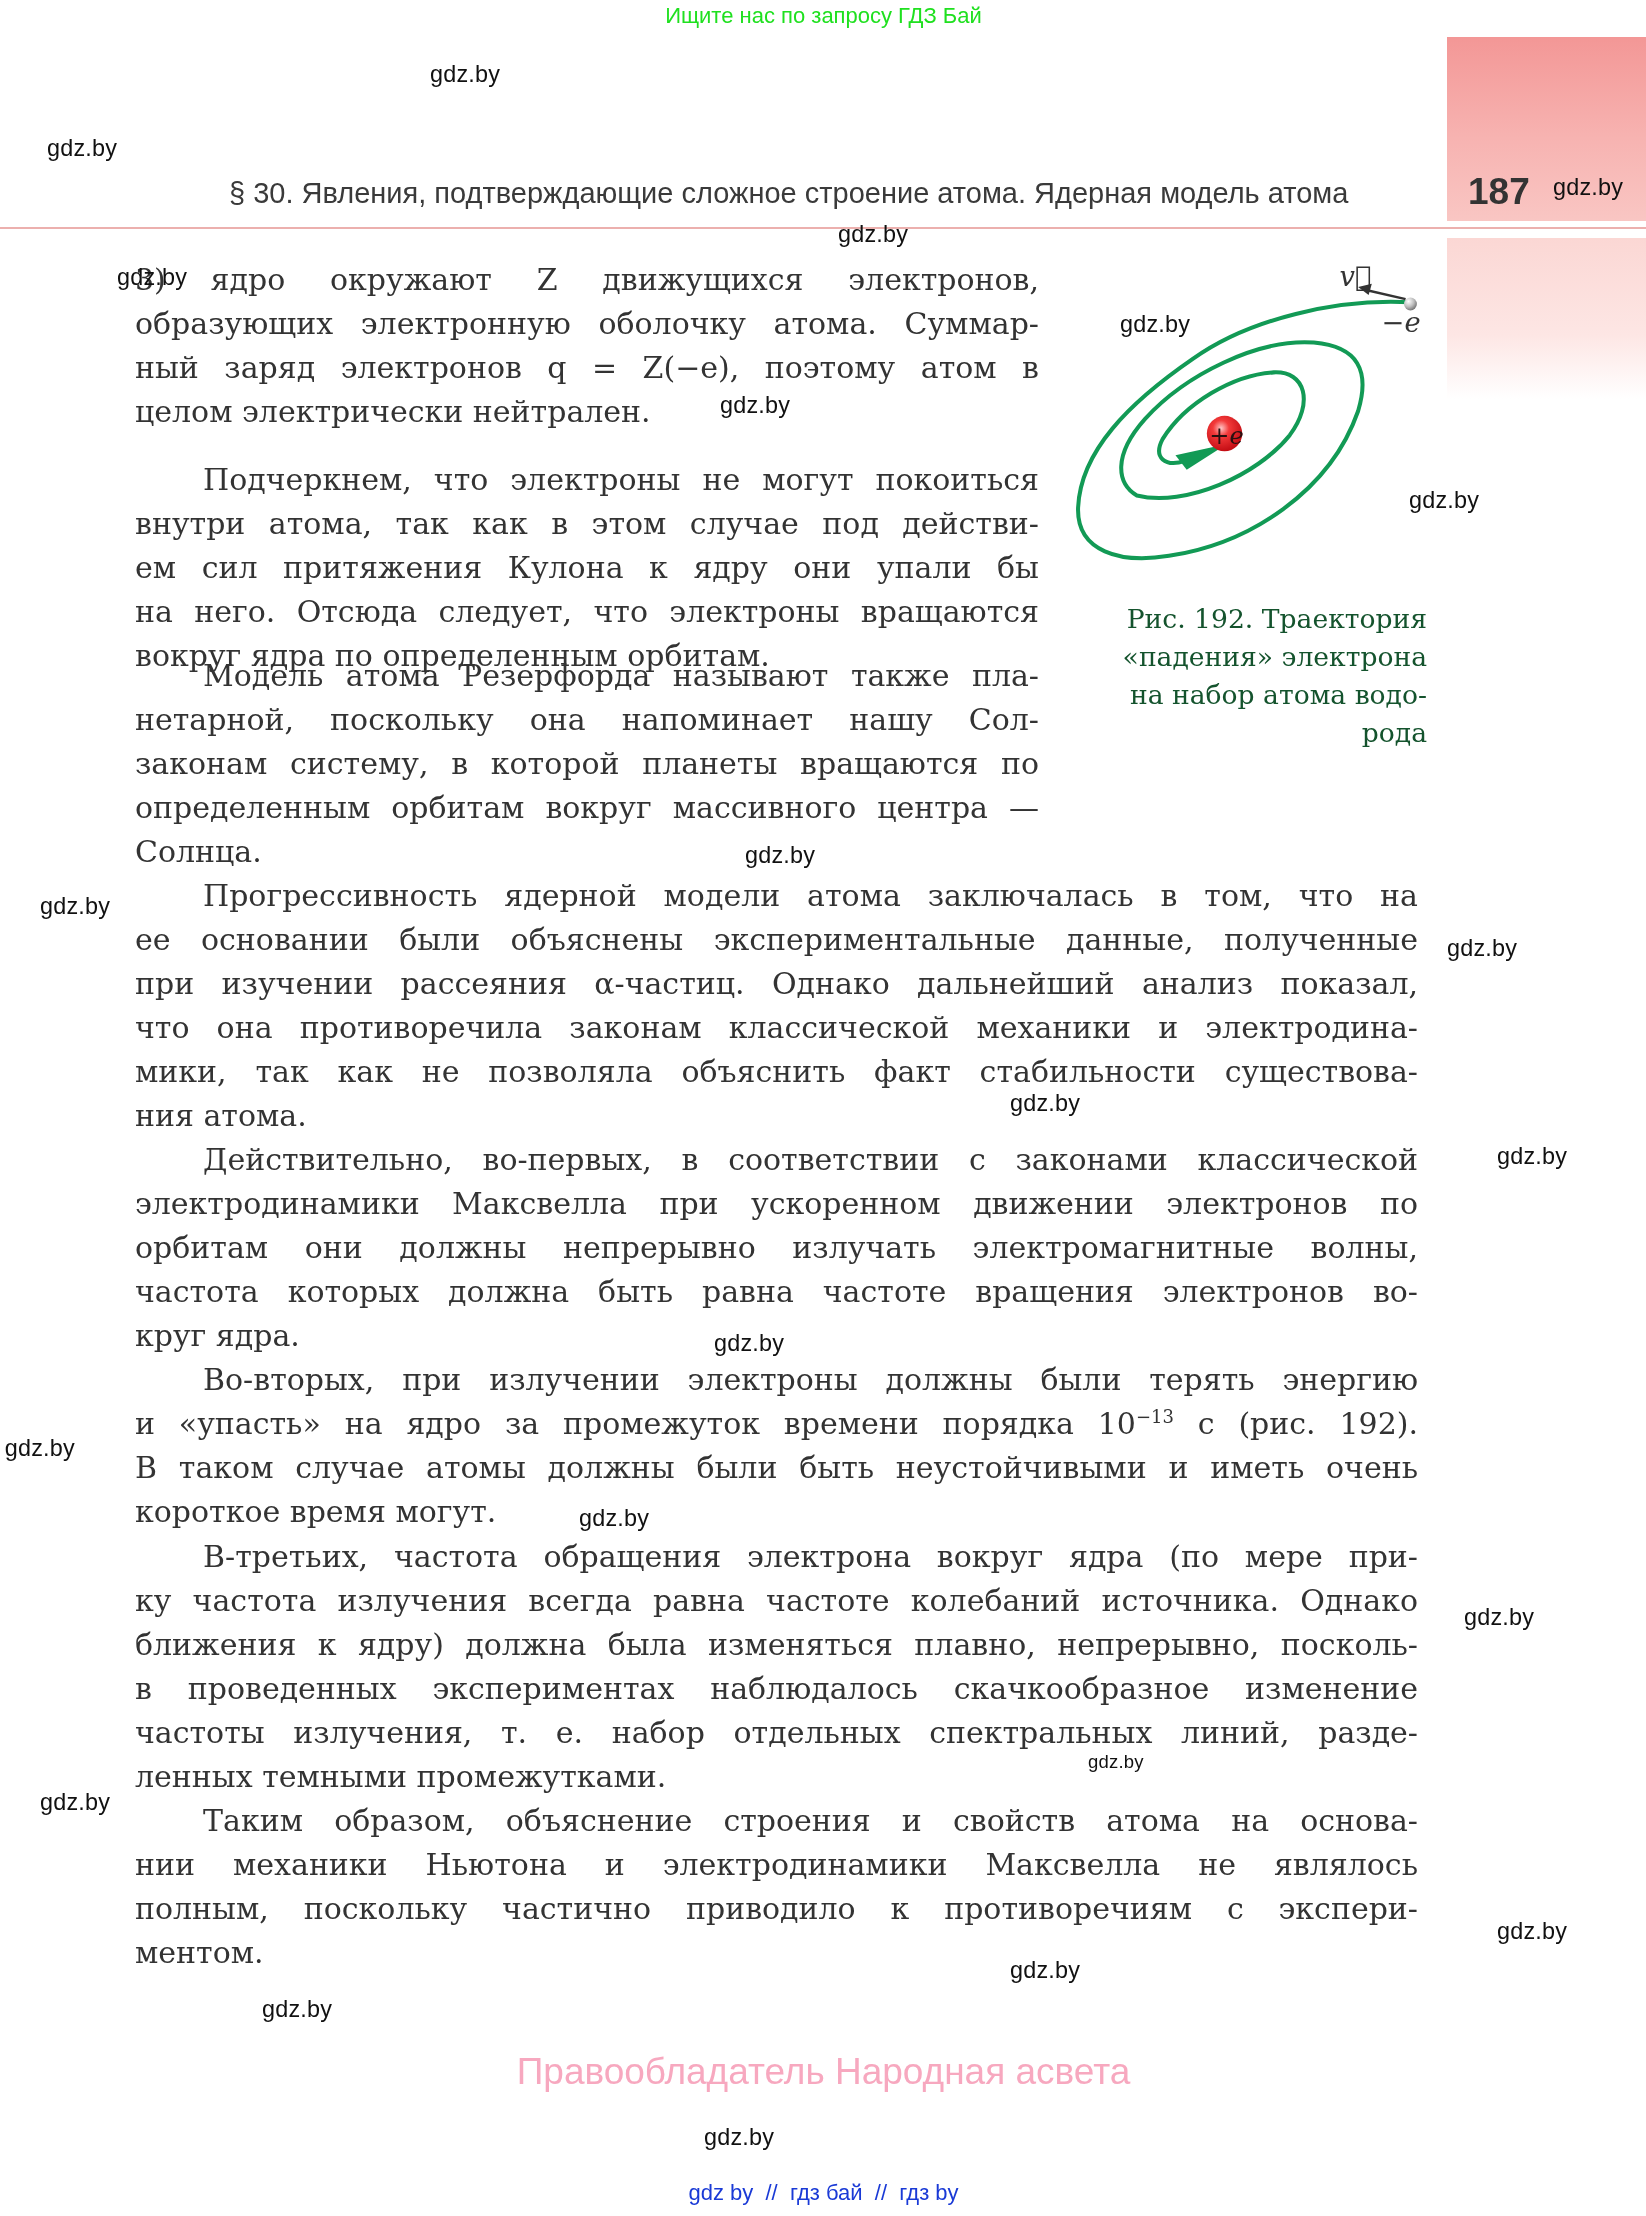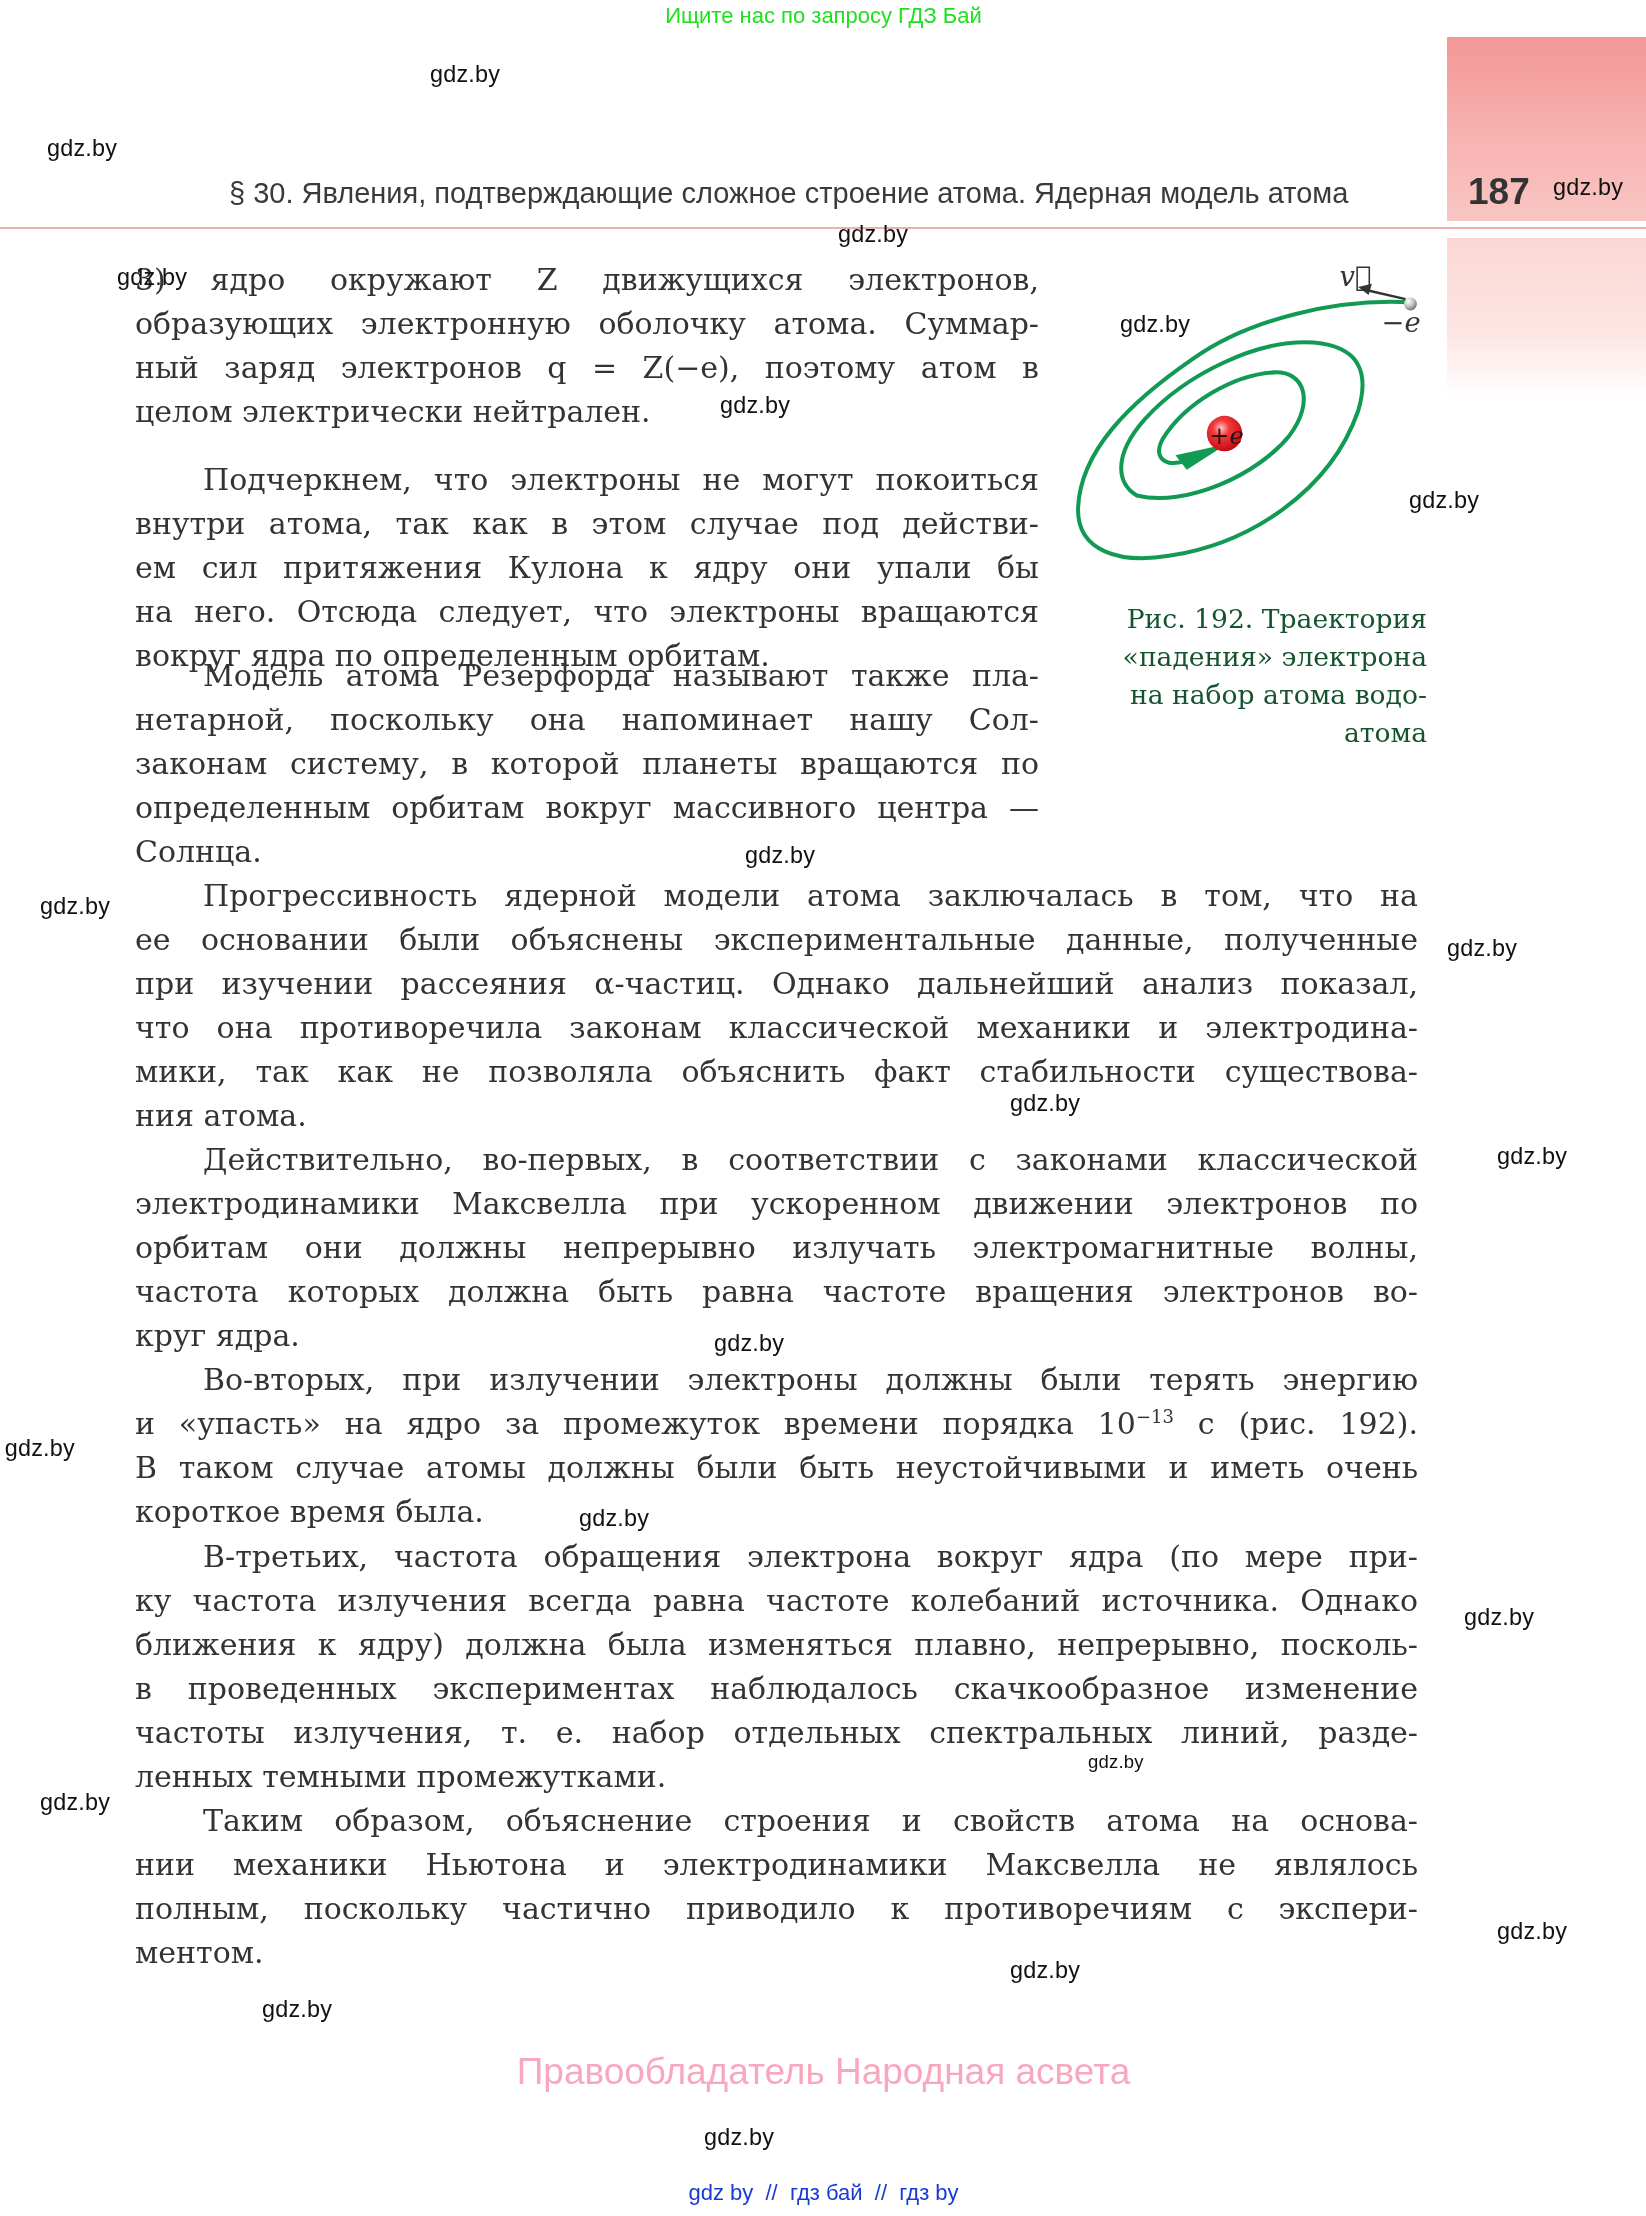--- a/index.html
+++ b/index.html
@@ -108,21 +108,21 @@
     <text x="200" y="251" font-family="DejaVu Serif, serif" font-size="30" fill="#2a1010" font-style="italic">+e</text>
     <text x="362" y="55" font-family="DejaVu Serif, serif" font-size="34" font-style="italic" fill="#333">v⃗</text>
     <text x="414" y="112" font-family="DejaVu Serif, serif" font-size="34" font-style="italic" fill="#333">−e</text>
   </svg>
 </div>
 
 <div class="abs caption">
   <div>Рис. 192. Траектория</div>
   <div>«падения» электрона</div>
   <div>на набор атома водо-</div>
-  <div>атома</div>
+  <div>рода</div>
 </div>
 
 <div class="abs body-text col-narrow" style="top: 258px;">
   <span class="line">3) ядро окружают Z движущихся электронов,</span>
   <span class="line">образующих электронную оболочку атома. Суммар-</span>
   <span class="line">ный заряд электронов  q = Z(−e),  поэтому атом в</span>
   <span class="line last">целом электрически нейтрален.</span>
 </div>
 
 <div class="abs body-text col-narrow" style="top: 434px; margin-top: 24px;">
@@ -155,21 +155,21 @@
   <span class="line">электродинамики Максвелла при ускоренном движении электронов по</span>
   <span class="line">орбитам они должны непрерывно излучать электромагнитные волны,</span>
   <span class="line">частота которых должна быть равна частоте вращения электронов во-</span>
   <span class="line last">круг ядра.</span>
 </div>
 
 <div class="abs body-text col-wide" style="top: 1358px;">
   <span class="line indent">Во-вторых, при излучении электроны должны были терять энергию</span>
   <span class="line"><span>и «упасть» на ядро за промежуток времени порядка 10</span><sup>−13</sup><span> с (рис. 192).</span></span>
   <span class="line">В таком случае атомы должны были быть неустойчивыми и иметь очень</span>
-  <span class="line last">короткое время была.</span>
+  <span class="line last">короткое время могут.</span>
 </div>
 
 <div class="abs body-text col-wide" style="top: 1535px;">
   <span class="line indent">В-третьих, частота обращения электрона вокруг ядра (по мере при-</span>
   <span class="line">ку частота излучения всегда равна частоте колебаний источника. Однако</span>
   <span class="line">ближения к ядру) должна была изменяться плавно, непрерывно, посколь-</span>
   <span class="line">в проведенных экспериментах наблюдалось скачкообразное изменение</span>
   <span class="line">частоты излучения, т. е. набор отдельных спектральных линий, разде-</span>
   <span class="line last">ленных темными промежутками.</span>
 </div>

